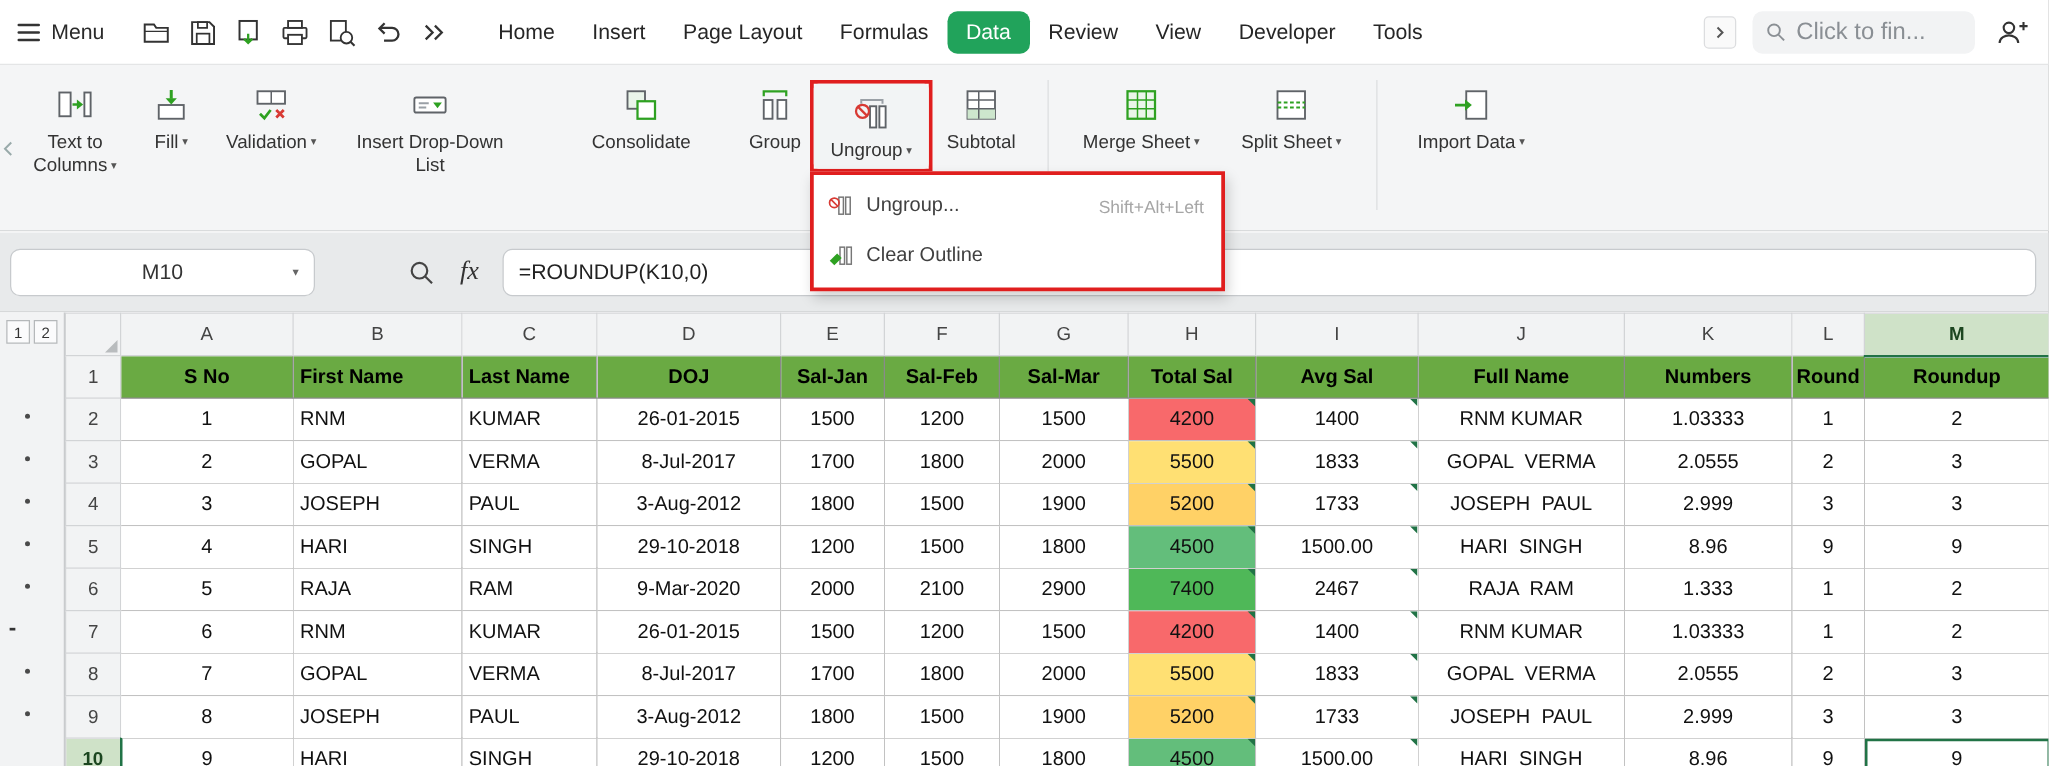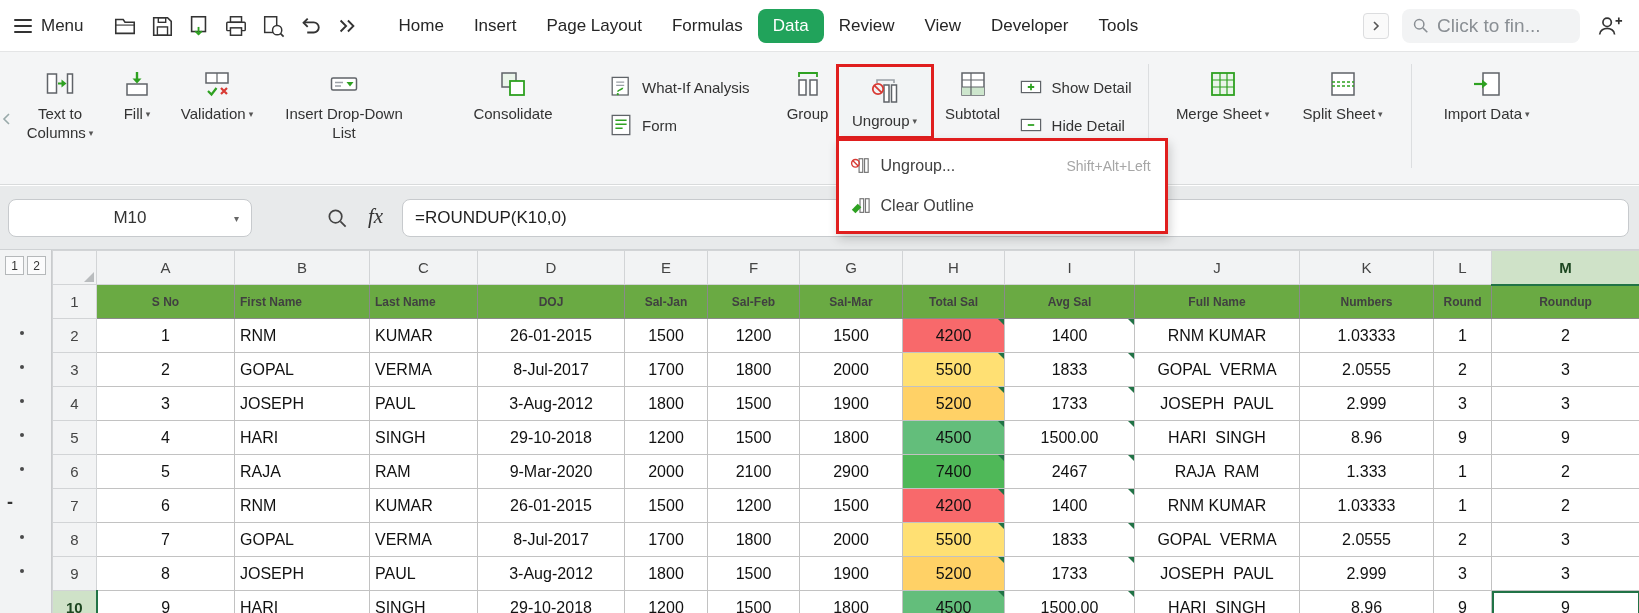--- a/index.html
+++ b/index.html
@@ -56,21 +56,21 @@
   .gridwrap{position:absolute;left:52px;top:0;right:0;bottom:0;overflow:hidden;}
   table.grid{border-collapse:collapse;table-layout:fixed;width:1587px;}
   .grid th,.grid td{border:1px solid #c2c2c2;overflow:hidden;white-space:pre;}
   .grid .chrow th{height:32px;}
   .grid tr{height:34px;}
   .colh,.rowh{background:#f2f3f4;color:#444;font-size:15px;font-weight:normal;border:1px solid #d2d4d6 !important;}
   .corner{background:#f2f3f4;position:relative;border:1px solid #d2d4d6 !important;}
   .ctri{position:absolute;right:2px;bottom:2px;width:0;height:0;border-left:10px solid transparent;border-bottom:10px solid #b9bcbe;}
   .selc{background:#cfe2c8;border-bottom:2px solid #217346 !important;font-weight:bold;color:#1c4620;}
   .selr{background:#cfe2c8;border-right:2px solid #217346 !important;font-weight:bold;color:#1c4620;}
-  .hcell{background:#6AAA43;font-weight:bold;font-size:12px;color:#404040;border:1px solid #8a8a8a !important;}
+  .hcell{background:#6AAA43;font-weight:bold;font-size:16px;color:#000000;border:1px solid #8a8a8a !important;}
   .dcell{background:#fff;font-size:16px;color:#111;position:relative;}
   .ac{text-align:center;}
   .al{text-align:left;padding-left:5px;}
   .flag::after{content:"";position:absolute;top:0;right:0;width:0;height:0;border-top:6px solid #217346;border-left:6px solid transparent;}
   .selcell{outline:2px solid #217346;outline-offset:-2px;}
 </style>
 </head>
 <body>
 
 <div class="app">
@@ -221,42 +221,20 @@
     <div class="rbtn" style="width:98px;margin-left:46px">
       <span class="ric">
           <svg width="30" height="30" viewBox="0 0 30 30">
             <rect x="4" y="4" width="14" height="14" fill="#eaf5ea" stroke="#5f6368" stroke-width="1.5"></rect>
             <rect x="12" y="12" width="14" height="14" fill="#fff" stroke="#2EA121" stroke-width="1.8"></rect>
           </svg>
         </span>
       <span class="rlabel"><span>Consolidate</span></span>
     </div>
 
-    <div class="rstack" style="margin-left:46px">
-      <div class="rrow">
-        <span class="ric-s">
-            <svg width="24" height="24" viewBox="0 0 30 30">
-              <rect x="4" y="3" width="20" height="22" fill="#fff" stroke="#5f6368" stroke-width="1.6"></rect>
-              <path d="M9 9h10M9 13h10" stroke="#9aa0a6" stroke-width="1.6"></path>
-              <path d="M11 21c0-3 6-2 6-5" fill="none" stroke="#2EA121" stroke-width="2"></path>
-              <circle cx="11" cy="24" r="1.4" fill="#2EA121"></circle>
-            </svg>
-          </span>
-        <span>What-If Analysis</span>
-      </div>
-      <div class="rrow">
-        <span class="ric-s">
-            <svg width="24" height="24" viewBox="0 0 30 30">
-              <rect x="4" y="3" width="22" height="24" fill="#fff" stroke="#5f6368" stroke-width="1.6"></rect>
-              <path d="M8 9h14M8 14h14M8 19h9" stroke="#2EA121" stroke-width="2"></path>
-            </svg>
-          </span>
-        <span>Form</span>
-      </div>
-    </div>
 
     <div class="rbtn" style="width:56px;margin-left:30px">
       <span class="ric">
           <svg width="30" height="30" viewBox="0 0 30 30">
             <path d="M6 8V4h18v4" fill="none" stroke="#2EA121" stroke-width="1.8"></path>
             <rect x="6" y="11" width="7" height="15" fill="#fff" stroke="#5f6368" stroke-width="1.5"></rect>
             <rect x="17" y="11" width="7" height="15" fill="#fff" stroke="#5f6368" stroke-width="1.5"></rect>
           </svg>
         </span>
       <span class="rlabel"><span>Group</span></span>
@@ -307,40 +285,20 @@
       <span class="ric">
           <svg width="30" height="30" viewBox="0 0 30 30">
             <rect x="4" y="4" width="22" height="22" fill="#fff" stroke="#5f6368" stroke-width="1.5"></rect>
             <rect x="4" y="18" width="22" height="8" fill="#CDE6CD"></rect>
             <path d="M4 11h22M4 18h22M13 4v22" stroke="#5f6368" stroke-width="1.2"></path>
           </svg>
         </span>
       <span class="rlabel"><span>Subtotal</span></span>
     </div>
 
-    <div class="rstack" style="margin-left:8px">
-      <div class="rrow">
-        <span class="ric-s">
-            <svg width="24" height="24" viewBox="0 0 30 30">
-              <rect x="3" y="8" width="24" height="14" fill="#fff" stroke="#5f6368" stroke-width="1.5"></rect>
-              <path d="M15 11v8M11 15h8" stroke="#2EA121" stroke-width="2.2"></path>
-            </svg>
-          </span>
-        <span>Show Detail</span>
-      </div>
-      <div class="rrow">
-        <span class="ric-s">
-            <svg width="24" height="24" viewBox="0 0 30 30">
-              <rect x="3" y="8" width="24" height="14" fill="#fff" stroke="#5f6368" stroke-width="1.5"></rect>
-              <path d="M11 15h8" stroke="#2EA121" stroke-width="2.2"></path>
-            </svg>
-          </span>
-        <span>Hide Detail</span>
-      </div>
-    </div>
 
     <div class="rsep" style="margin-left:16px"></div>
 
     <div class="rbtn" style="width:112px;margin-left:18px">
       <span class="ric">
           <svg width="30" height="30" viewBox="0 0 30 30">
             <rect x="4" y="4" width="22" height="22" fill="#EAF5EA" stroke="#2EA121" stroke-width="1.8"></rect>
             <path d="M4 11h22M4 18h22M12 4v22M19 4v22" stroke="#2EA121" stroke-width="1.2"></path>
           </svg>
         </span>

